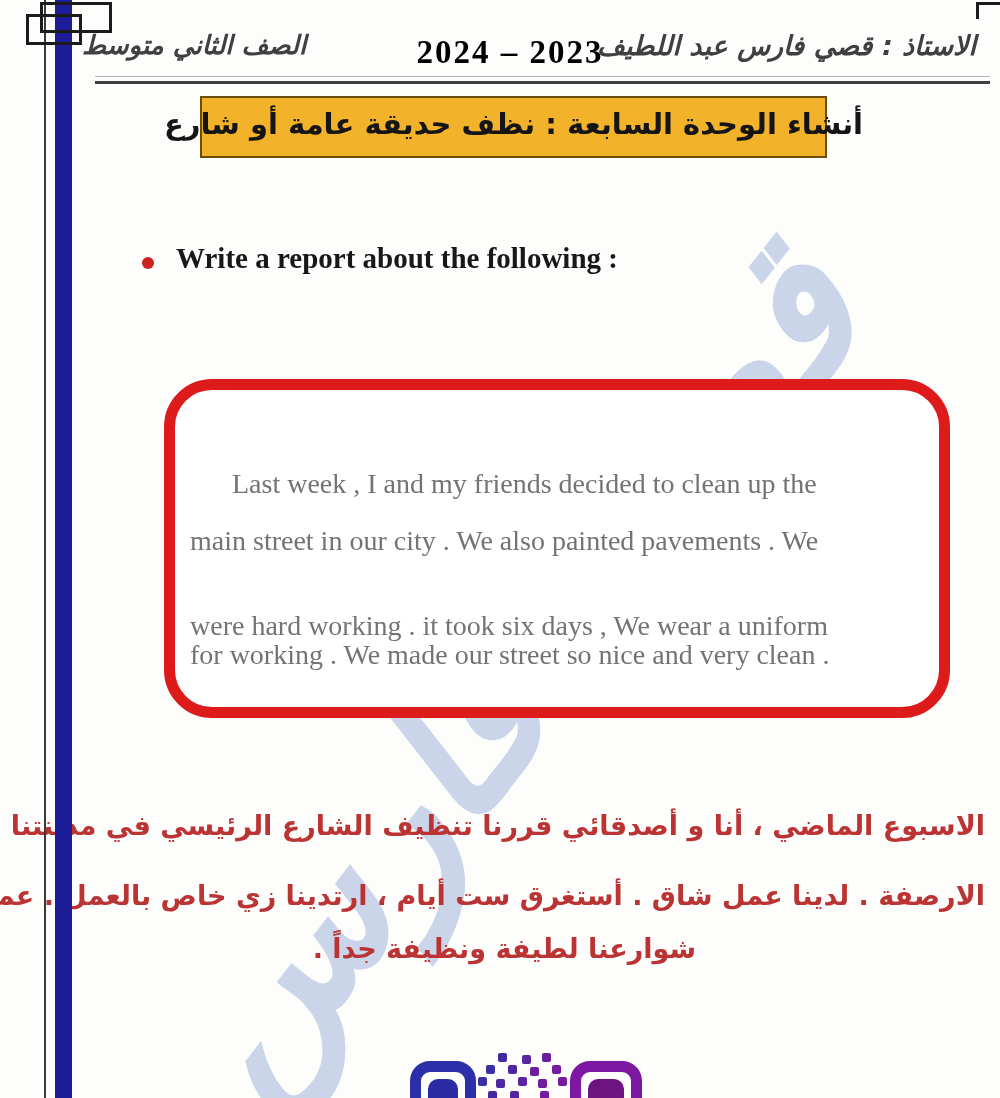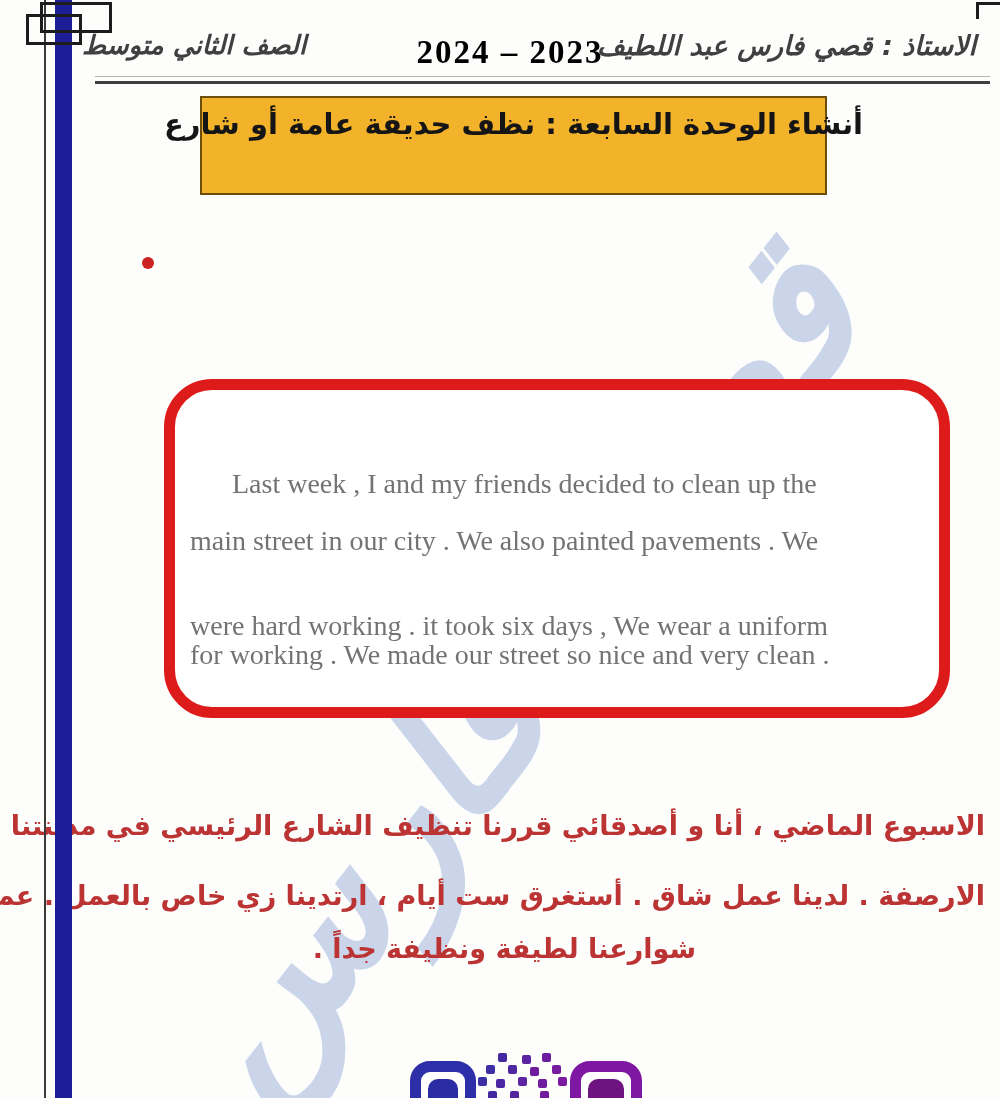--- a/index.html
+++ b/index.html
@@ -17,21 +17,21 @@
     border-top:3px solid #1c1c1c;border-left:3px solid #1c1c1c;z-index:5;}
   
   .hdr{position:absolute;z-index:4;color:#404040;font-style:italic;font-weight:bold;white-space:nowrap;}
   .hdr-teacher{top:30px;right:24px;font-size:27px;direction:rtl;}
   .hdr-year{top:34px;left:404px;width:212px;text-align:center;font-size:33px;
     font-family:"Liberation Serif",serif;font-style:normal;color:#000000;letter-spacing:2px;}
   .hdr-grade{top:30px;left:82px;font-size:26px;direction:rtl;}
   .hdr-underline{position:absolute;left:95px;top:76px;width:895px;height:4px;
     border-top:1px solid #b5b5b5;border-bottom:3px solid #3f3f3f;z-index:4;}
   
-  .banner{position:absolute;left:200px;top:96px;width:627px;height:99px;background:#f2b32a;
+  .banner{position:absolute;left:200px;top:96px;width:627px;height:62px;background:#f2b32a;
     border:2px solid #6b4e07;box-sizing:border-box;z-index:3;
     display:flex;justify-content:center;align-items:flex-start;}
   .banner span{direction:rtl;font-size:29px;font-weight:bold;color:#151515;margin-top:9px;white-space:nowrap;}
   
   .bullet{position:absolute;left:142px;top:257px;width:12px;height:12px;border-radius:50%;
     background:#cc2222;z-index:3;}
   .instruction{position:absolute;left:176px;top:242px;font-family:"Liberation Serif",serif;
     font-weight:bold;font-size:29px;color:#181818;white-space:nowrap;z-index:3;}
   .scenario{position:absolute;left:160px;top:302px;font-family:"Liberation Serif",serif;
     font-weight:bold;font-size:27px;color:#20708e;white-space:nowrap;z-index:3;}
@@ -81,20 +81,21 @@
   <div class="hdr hdr-teacher">الاستاذ : قصي فارس عبد اللطيف</div>
   <div class="hdr hdr-year">2024 – 2023</div>
   <div class="hdr hdr-grade">الصف الثاني متوسط</div>
   <div class="hdr-underline"></div>
 
   <div class="banner">
     <span>أنشاء الوحدة السابعة : نظف حديقة عامة أو شارع</span>
   </div>
 
   <div class="bullet"></div>
+  <div class="instruction">Write a report about the following :</div>
 
   <div class="watermark">
     <span>قصي فارس</span>
   </div>
 
   <div class="report-box"></div>
   <div class="report-line rl0">Last week , I and my friends decided to clean up the</div>
   <div class="report-line rl1">main street in our city . We also painted pavements . We</div>
   <div class="report-line rl2">were hard working . it took six days , We wear a uniform</div>
   <div class="report-line rl3">for working . We made our street so nice and very clean .</div>

